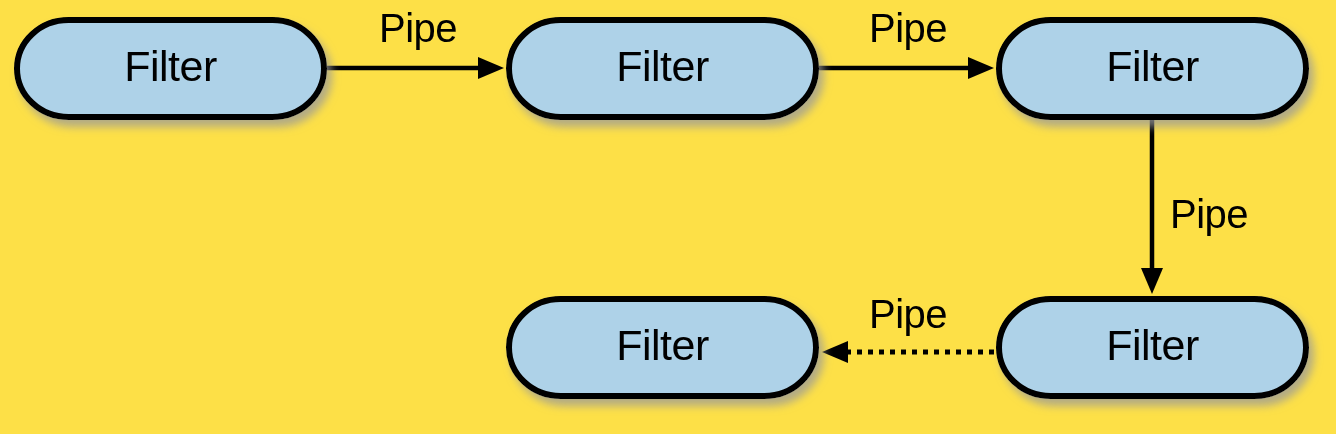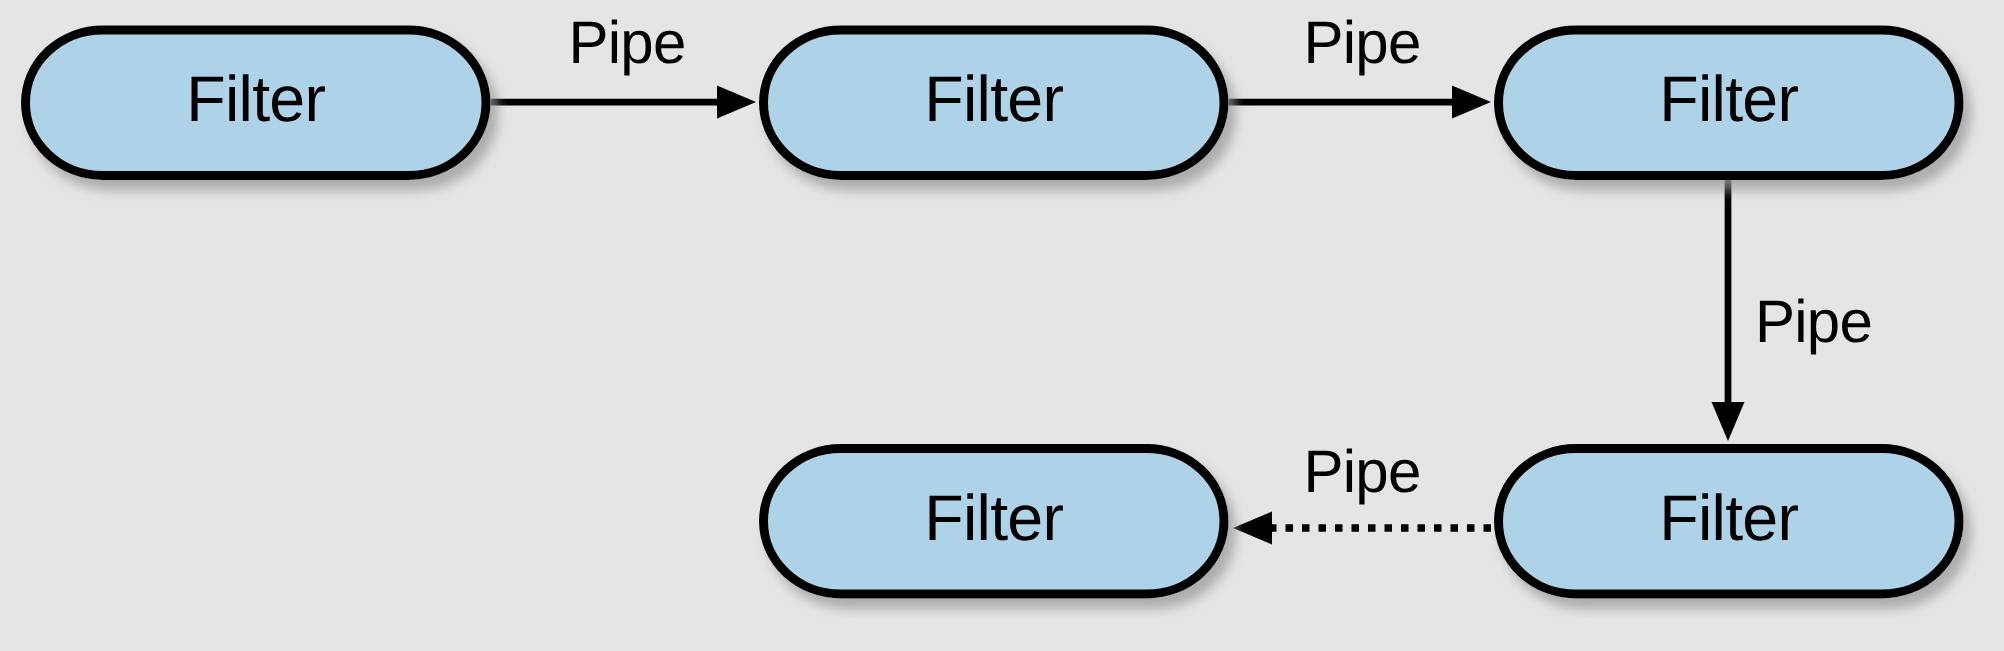--- a/index.html
+++ b/index.html
@@ -8,21 +8,21 @@
     padding: 0;
     background: #ffffff;
   }
   body {
     font-family: "Liberation Sans", "DejaVu Sans", sans-serif;
   }
   #canvas {
     position: relative;
     width: 1336px;
     height: 434px;
-    background: #e5e5e5;
+    background: #fde047;
     overflow: hidden;
     text-align: right;
   }
   #diagram-svg {
     position: absolute;
     left: 0;
     top: 0;
     width: 1336px;
     height: 434px;
     display: block;

